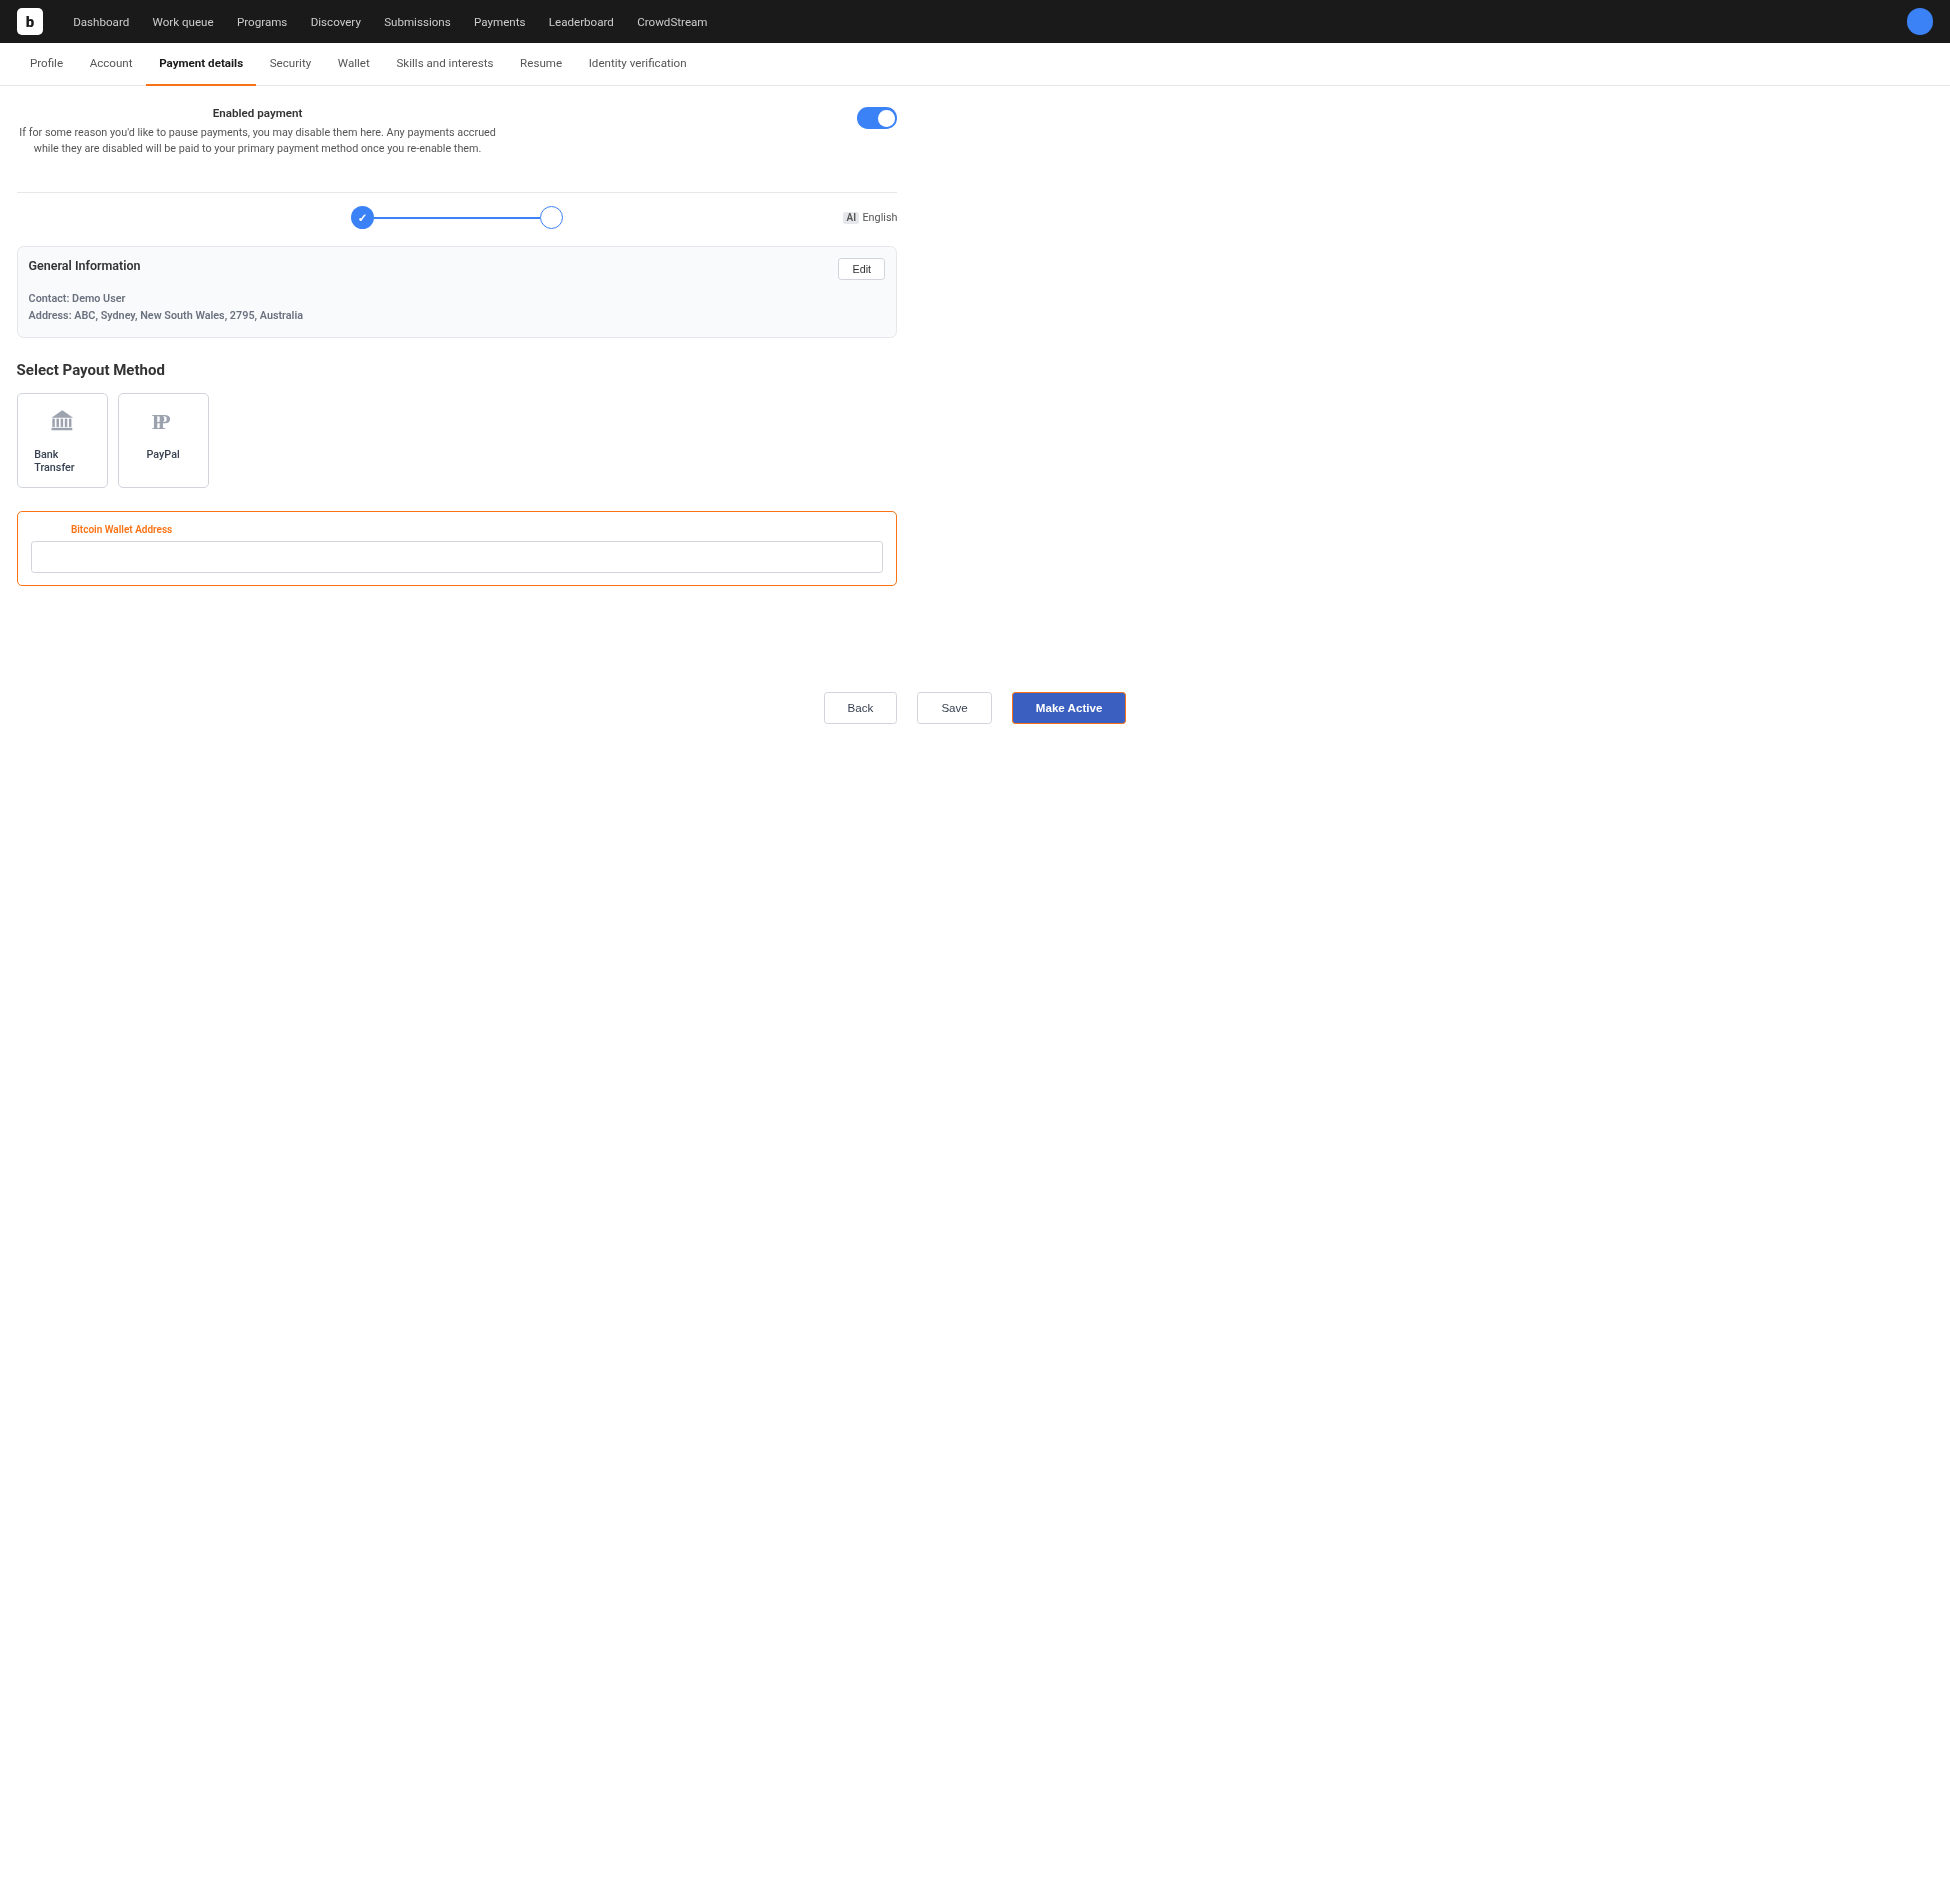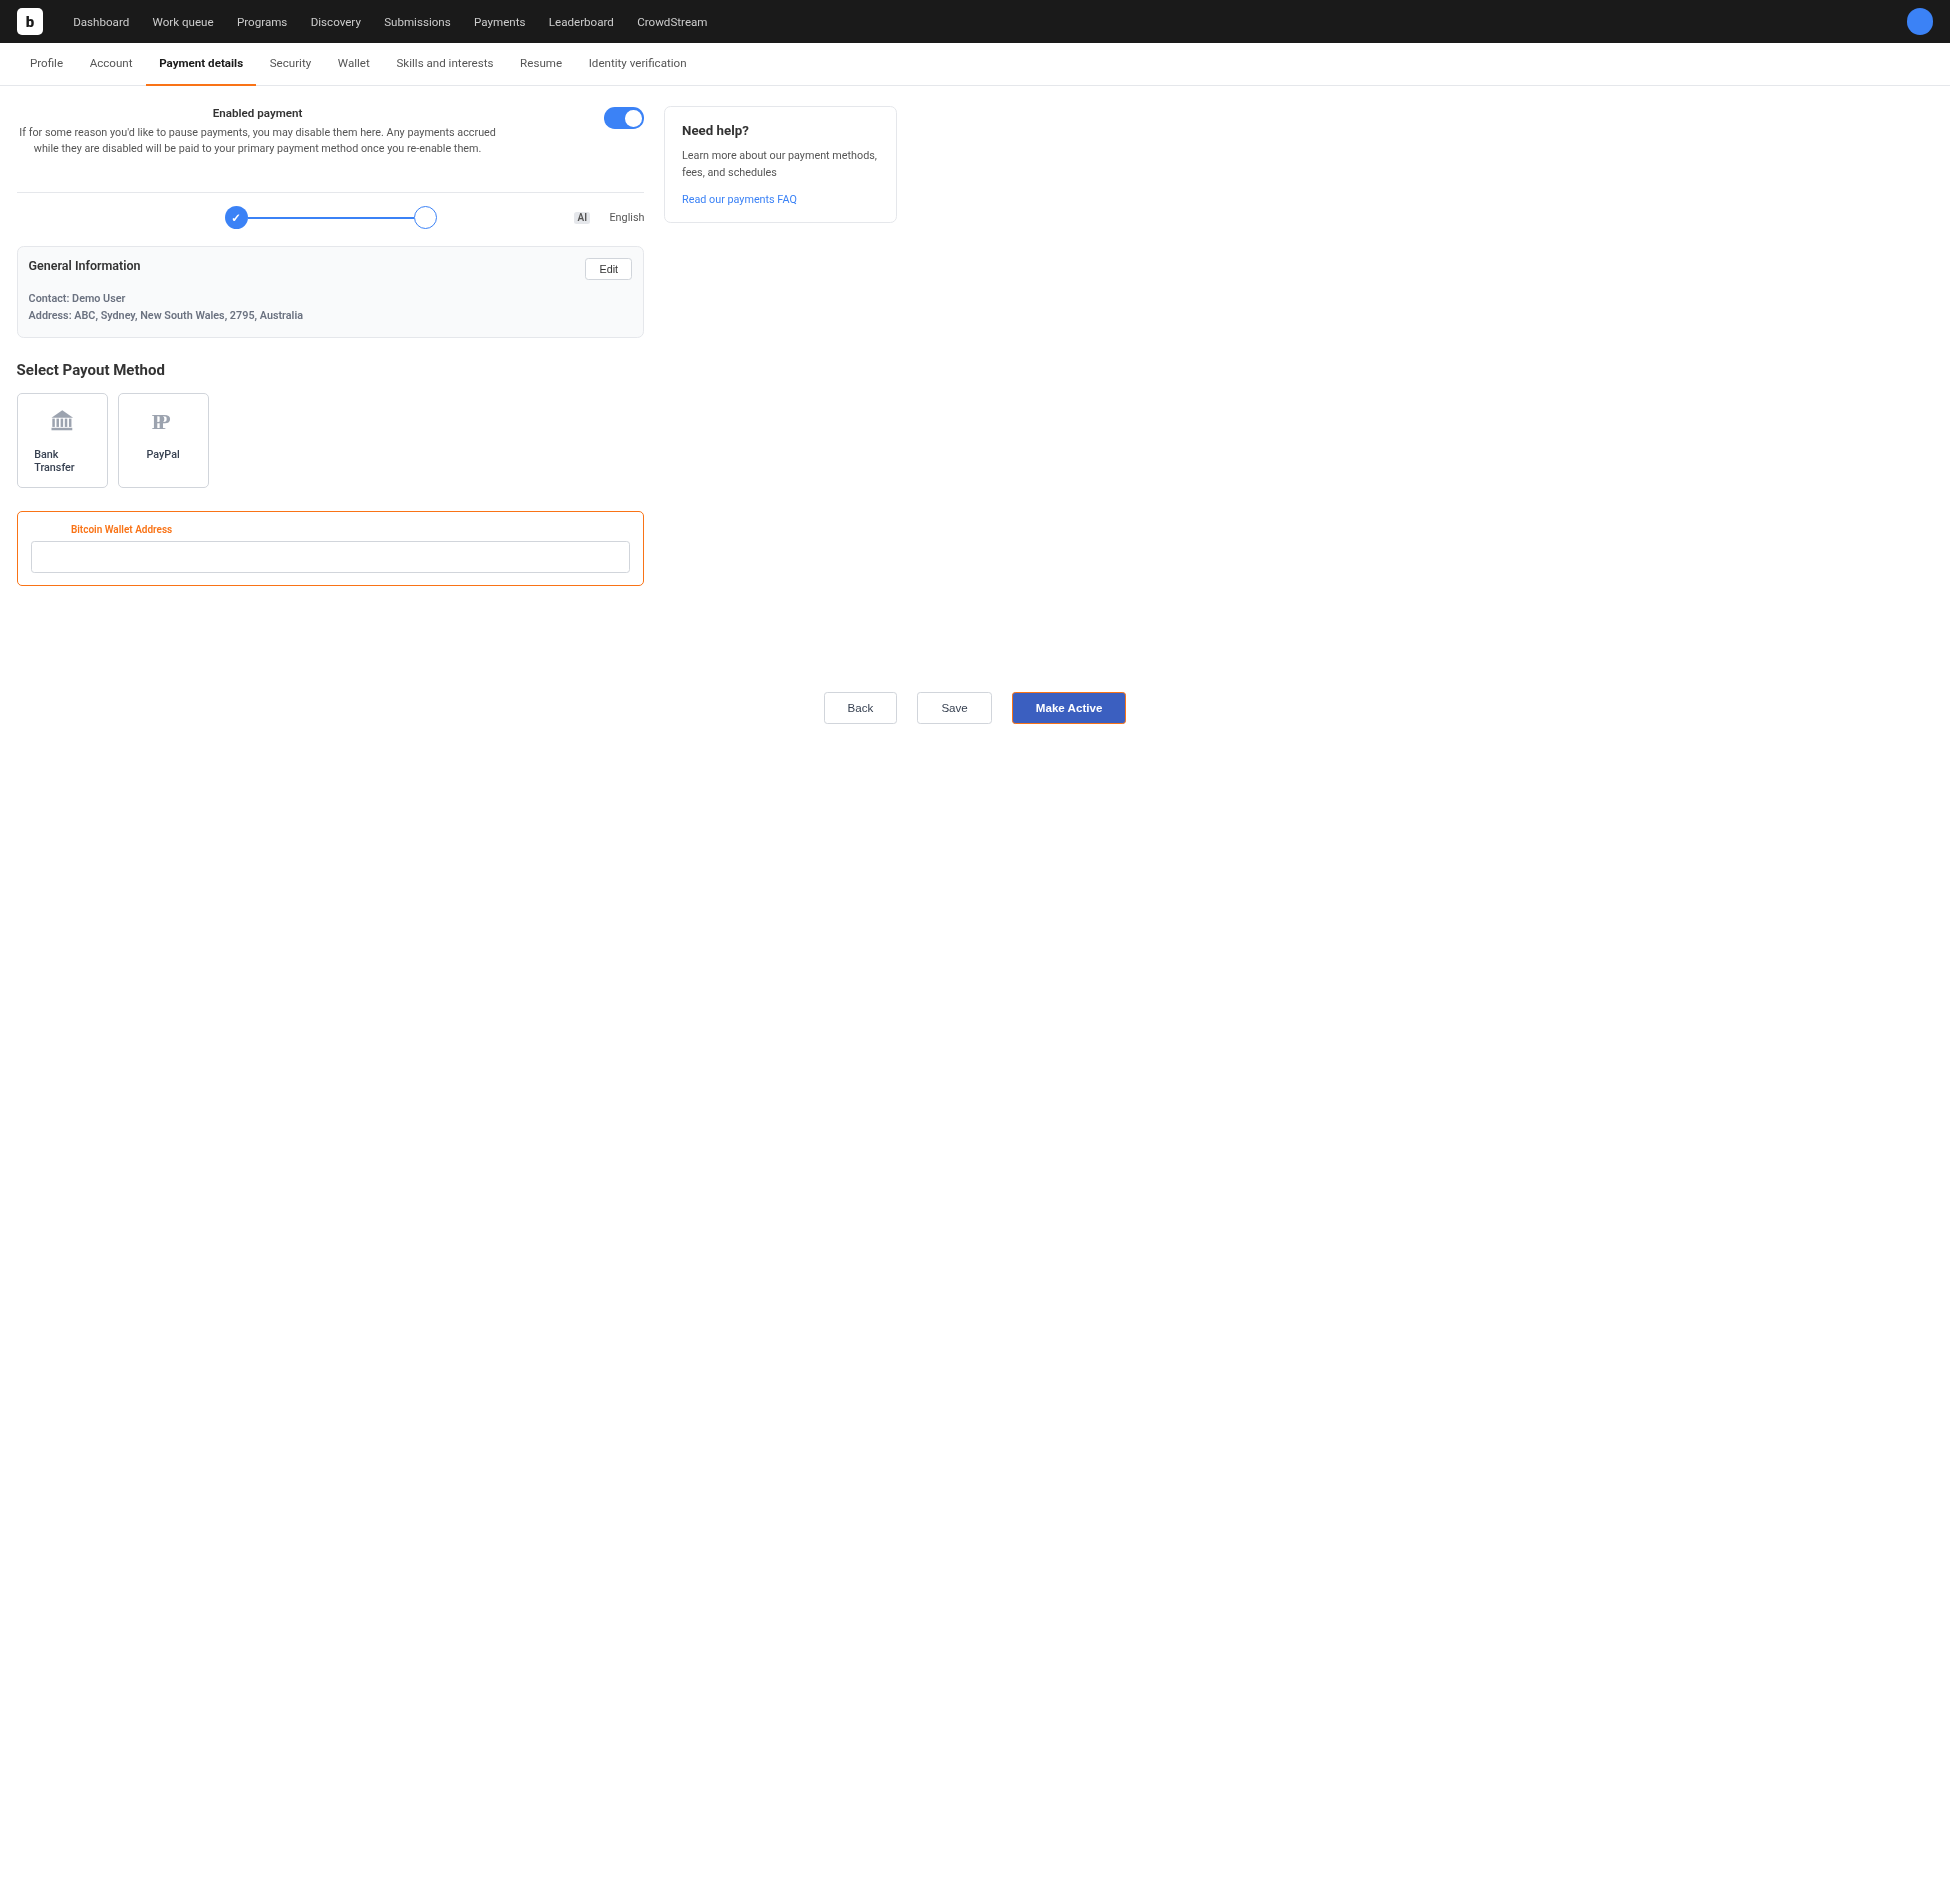--- a/index.html
+++ b/index.html
@@ -153,21 +153,21 @@
       background: #fff;
       flex-shrink: 0;
       z-index: 1;
     }
     .stepper-lang {
       margin-left: auto;
       font-size: 10.8px;
       color: #555;
       display: flex;
       align-items: center;
-      gap: 19px;
+      gap: 3px;
       position: absolute;
       right: 0;
     }
     .lang-icon {
       font-size: 10px;
       background: #e5e7eb;
       border-radius: 2.5px;
       padding: 0.8px 3.3px;
       font-weight: 600;
       color: #555;
@@ -438,27 +438,20 @@
       </div>
     </div>
 
     <div class="bitcoin-field-wrapper">
       <div class="bitcoin-label">Bitcoin Wallet Address</div>
       <input class="bitcoin-input" type="text" placeholder="" style="">
     </div>
 
   </div>
 
-  <div class="right-panel">
-    <div class="help-card">
-      <h3 class="help-title">Need help?</h3>
-      <p class="help-desc">Learn more about our payment methods, fees, and schedules</p>
-      <a class="help-link">Read our payments FAQ</a>
-    </div>
-  </div>
 </div>
 
 <div class="bottom-actions">
   <button class="btn-back">Back</button>
   <button class="btn-save">Save</button>
   <button class="btn-make-active">Make Active</button>
 </div>
 
 
 </body></html>

